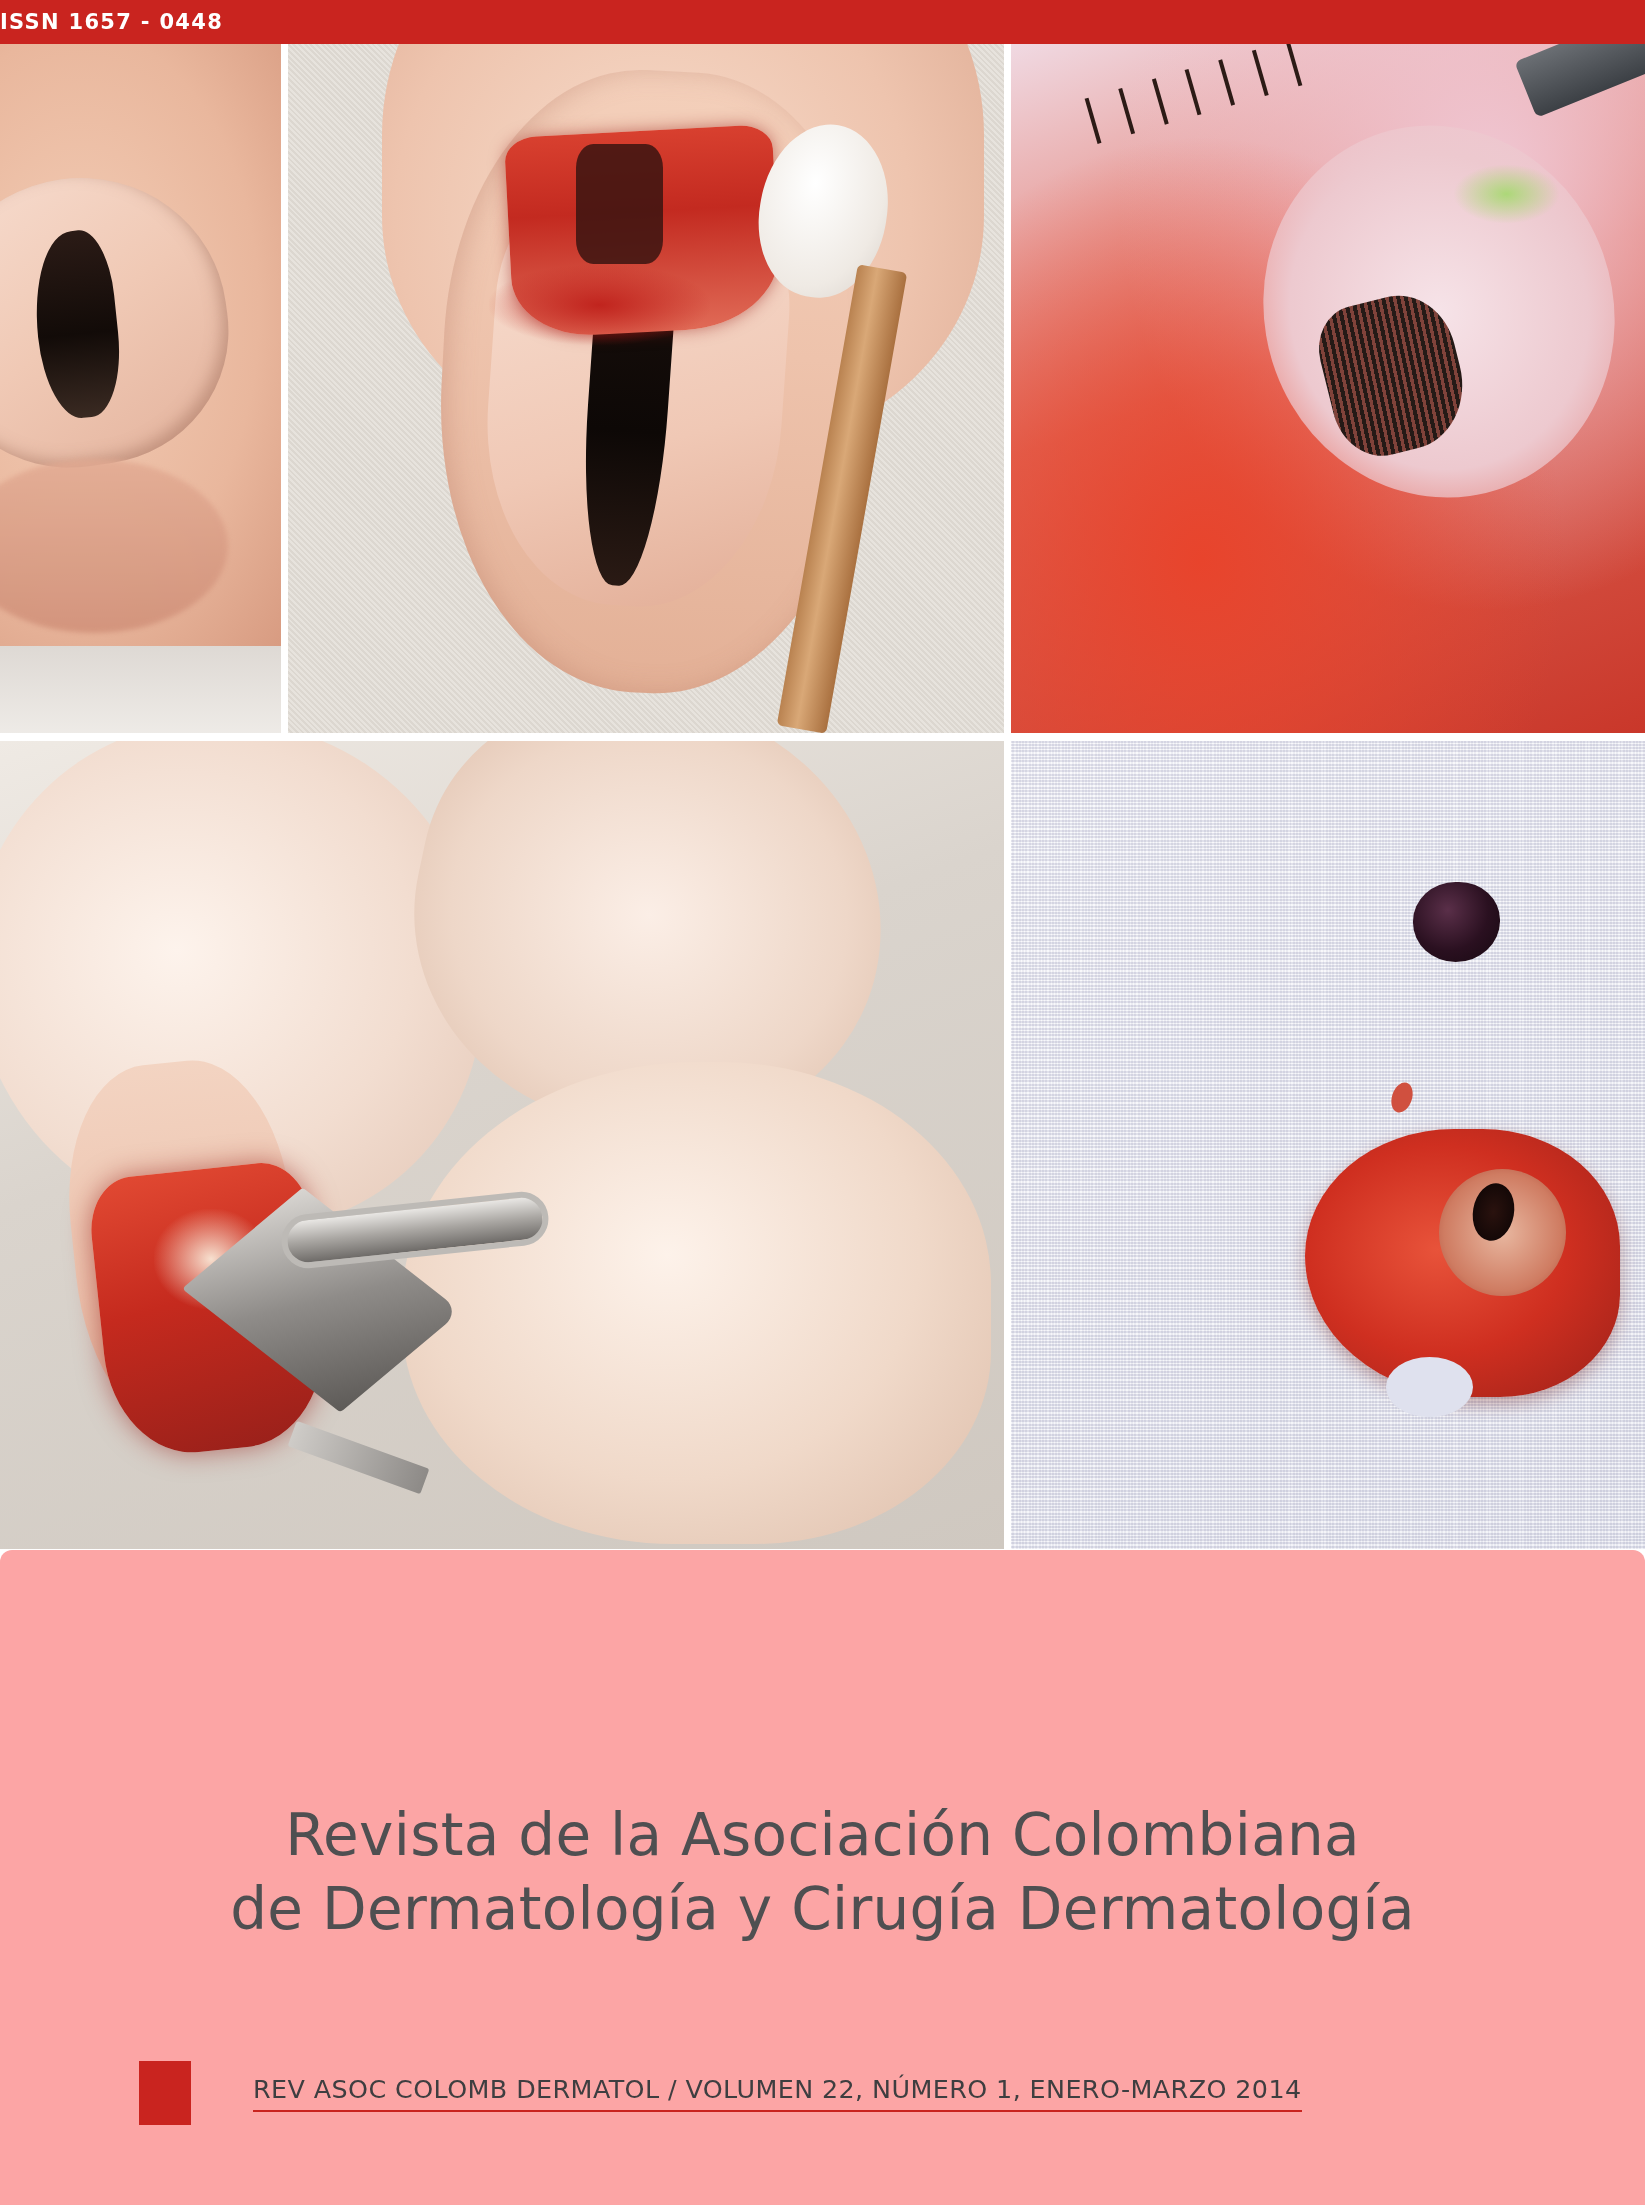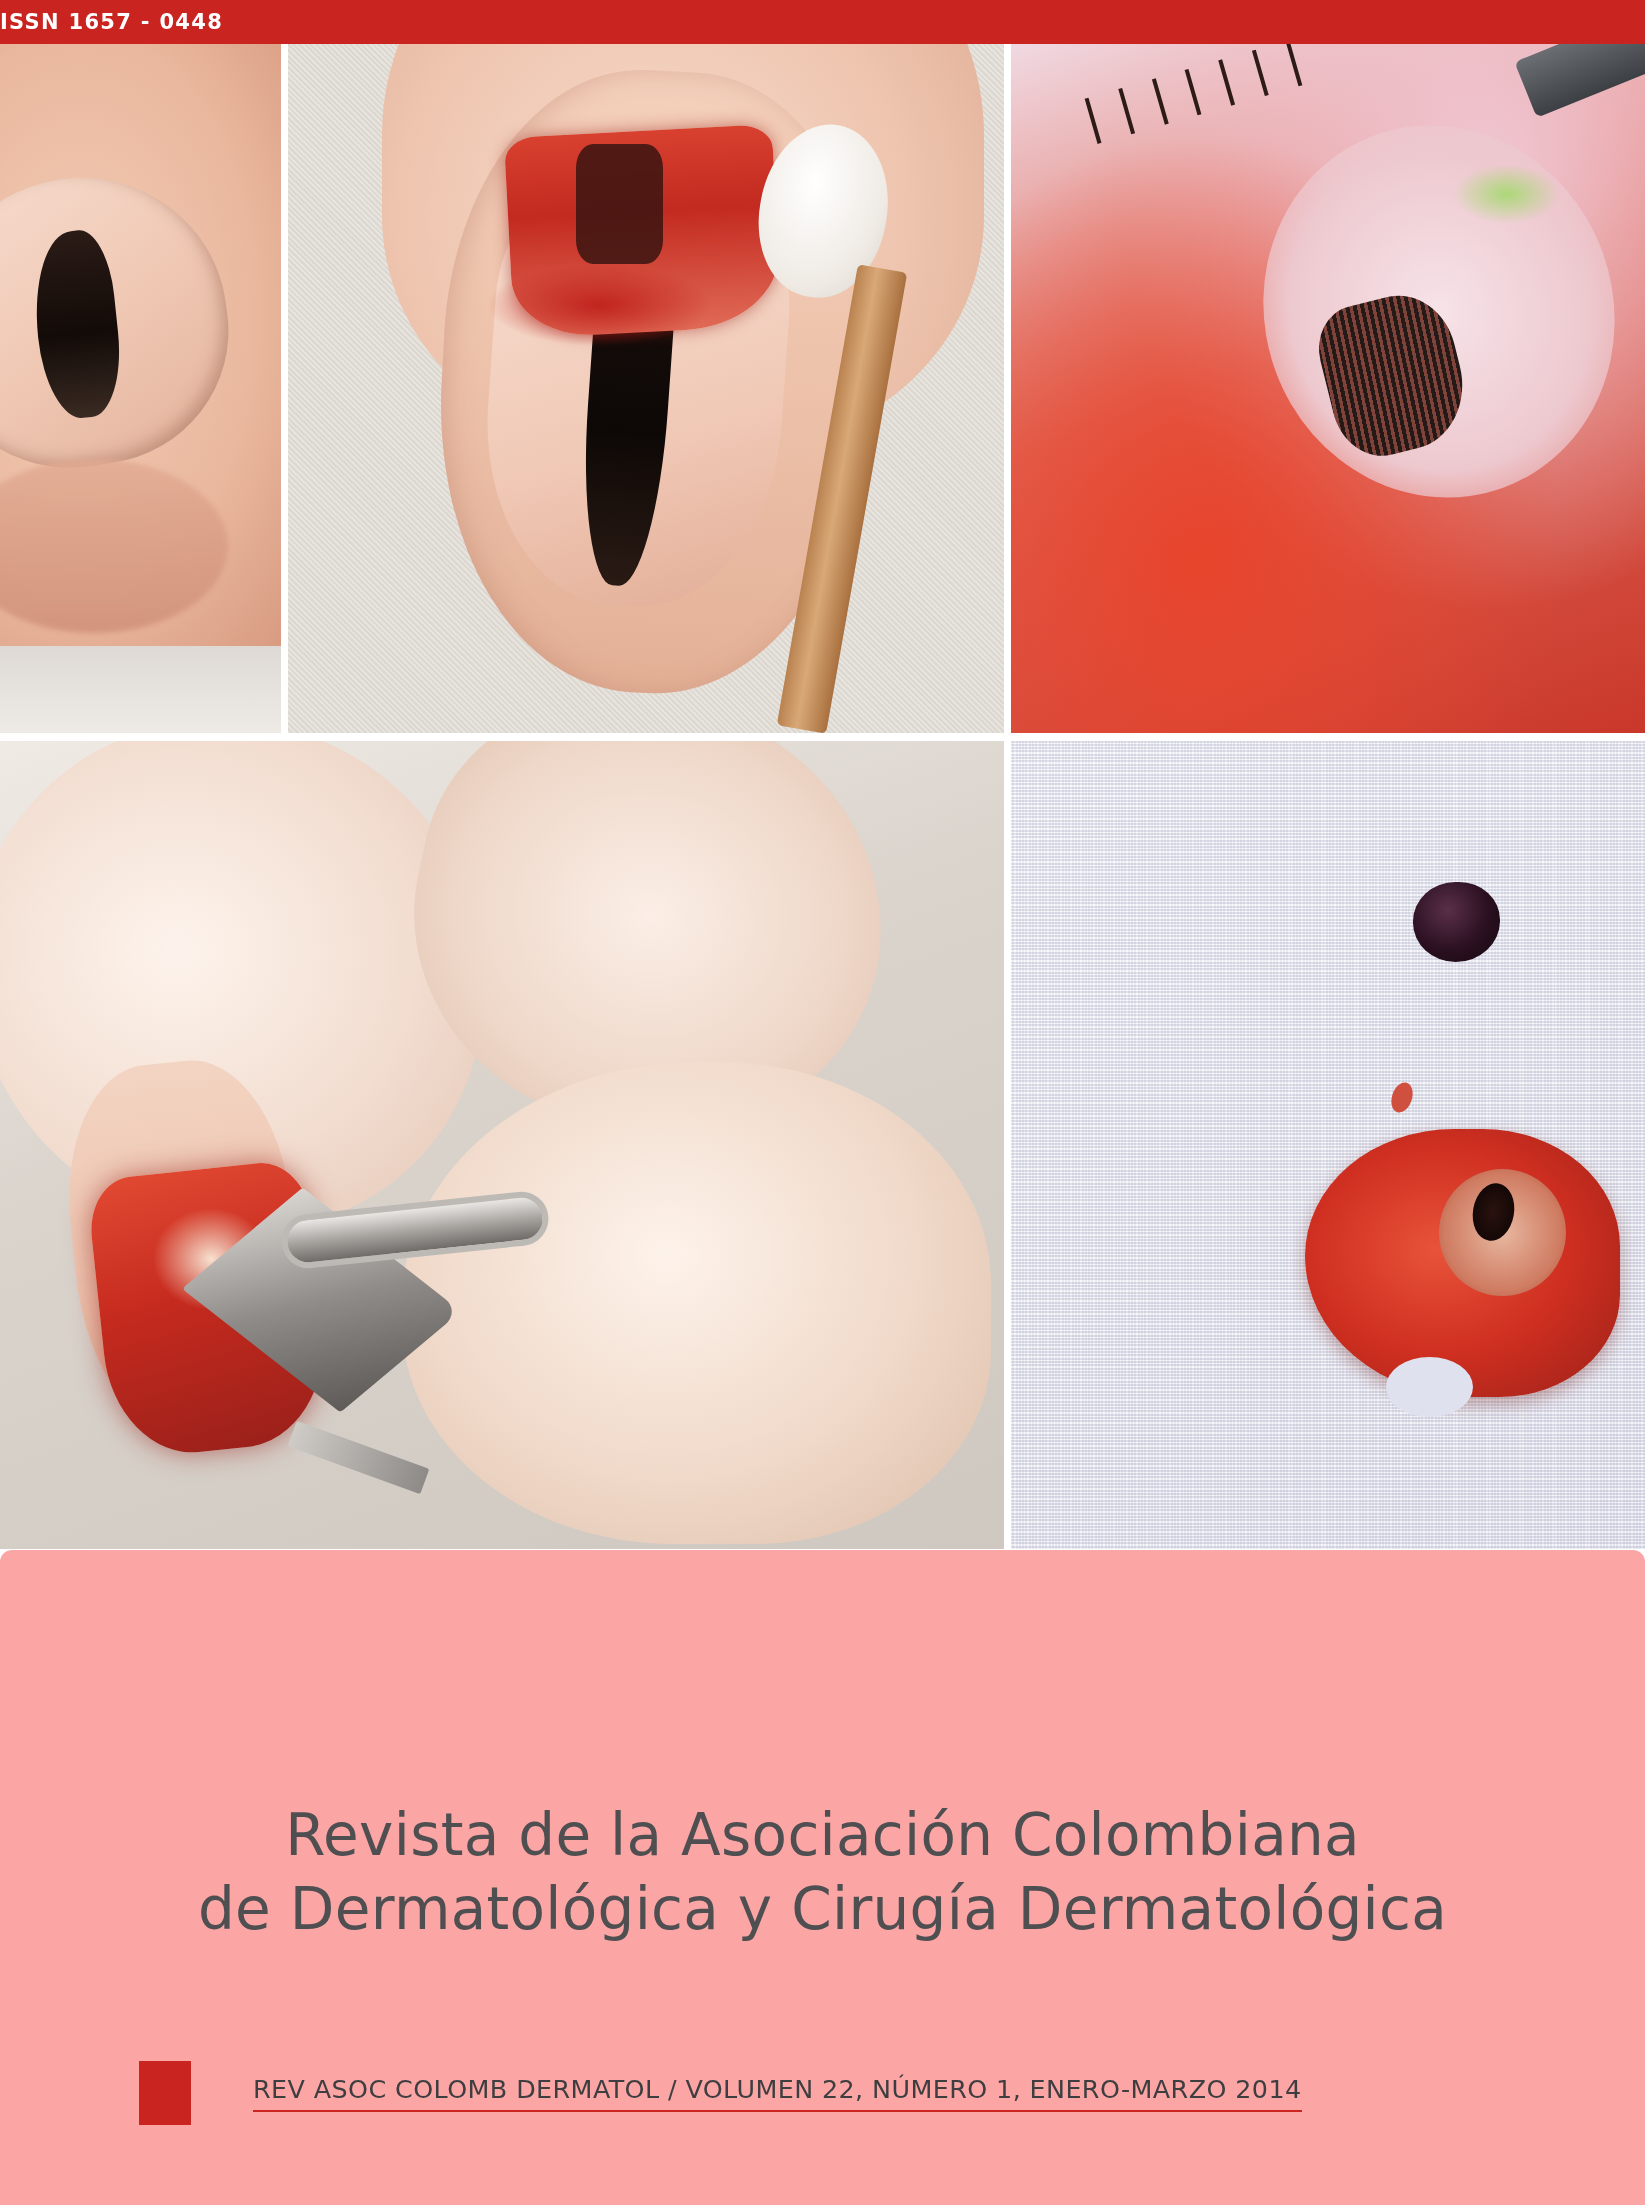--- a/index.html
+++ b/index.html
@@ -412,21 +412,21 @@
       <div class="specimen-core"></div>
       <div class="specimen-dot"></div>
       <div class="notch"></div>
     </div>
 
   </div>
 
   <div class="title-area">
     <div class="journal-title">
       <span>Revista de la Asociación Colombiana</span>
-      <span class="line2">de Dermatológica y Cirugía Dermatológica</span>
+      <span class="line2">de Dermatología y Cirugía Dermatología</span>
     </div>
   </div>
 
   <div class="footer">
     <div class="footer-mark"></div>
     <div class="footer-textwrap">
       <div class="footer-text">REV ASOC COLOMB DERMATOL / VOLUMEN 22, NÚMERO 1, ENERO-MARZO 2014</div>
     </div>
   </div>
 

